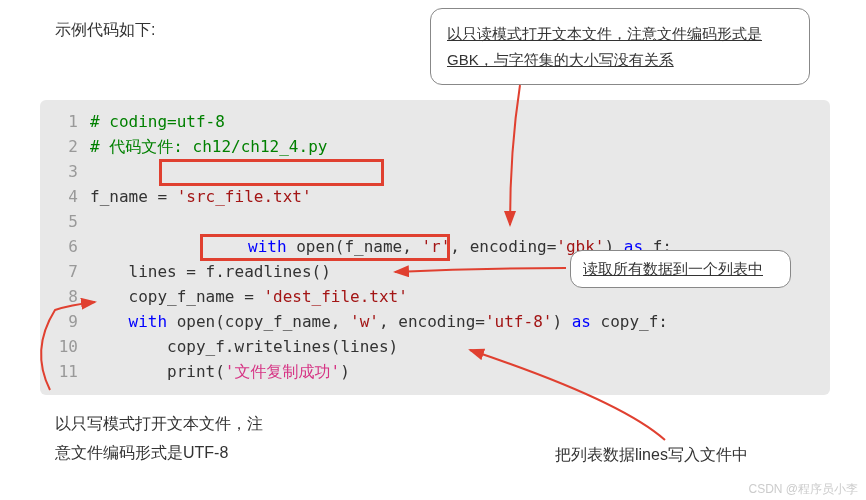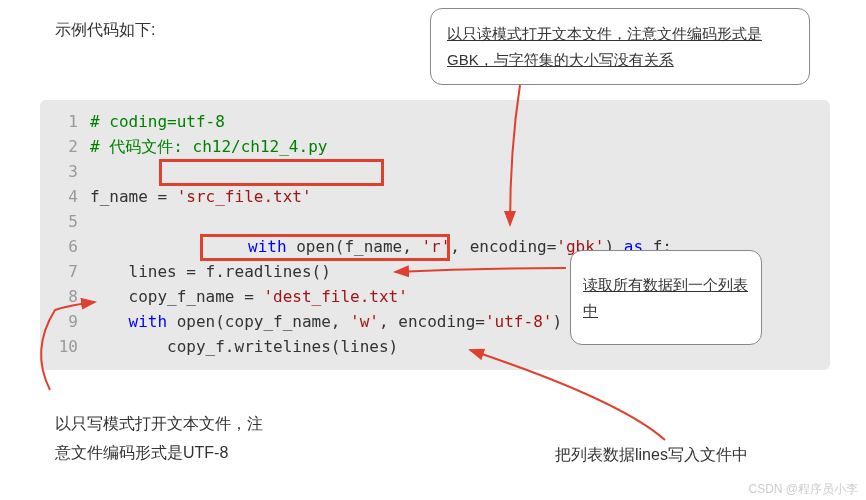--- a/index.html
+++ b/index.html
@@ -30,22 +30,22 @@
       text-decoration: underline;
     }
     .callout-top {
       top: 8px;
       left: 430px;
       width: 380px;
     }
     .callout-right {
       top: 250px;
       left: 570px;
-      width: 192px;
-      padding: 21px 12px;
+      width: 221px;
+      padding: 5px 12px;
     }
     .note-bottom-left {
       position: absolute;
       top: 410px;
       left: 55px;
       font-size: 16px;
       color: #333;
       line-height: 1.8;
     }
     .note-bottom-right {
@@ -153,20 +153,24 @@
       <span class="line-content"><span class="c-default">    copy_f_name = </span><span class="c-string">'dest_file.txt'</span></span>
     </div>
     <div class="code-line">
       <span class="line-num">9</span>
       <span class="line-content" style="position: relative;"><span class="c-default">    </span><span class="c-keyword">with</span><span class="c-default"> open(copy_f_name, </span><span class="c-string">'w'</span><span class="c-default">, encoding=</span><span class="c-string">'utf-8'</span><span class="c-default">) </span><span class="c-keyword">as</span><span class="c-default"> copy_f:</span></span>
     </div>
     <div class="code-line">
       <span class="line-num">10</span>
       <span class="line-content"><span class="c-default">        copy_f.writelines(lines)</span></span>
     </div>
+    <div class="code-line">
+      <span class="line-num">11</span>
+      <span class="line-content"><span class="c-default">        print(</span><span class="c-string-cn">'文件复制成功'</span><span class="c-default">)</span></span>
+    </div>
   </div>
 
 <div class="highlight-box hl1"></div>
 <div class="highlight-box hl2"></div>
 
 <div class="callout callout-right">读取所有数据到一个列表中</div>
 
 <div class="note-bottom-left">
   <div>以只写模式打开文本文件，注</div>
   <div>意文件编码形式是UTF-8</div>

